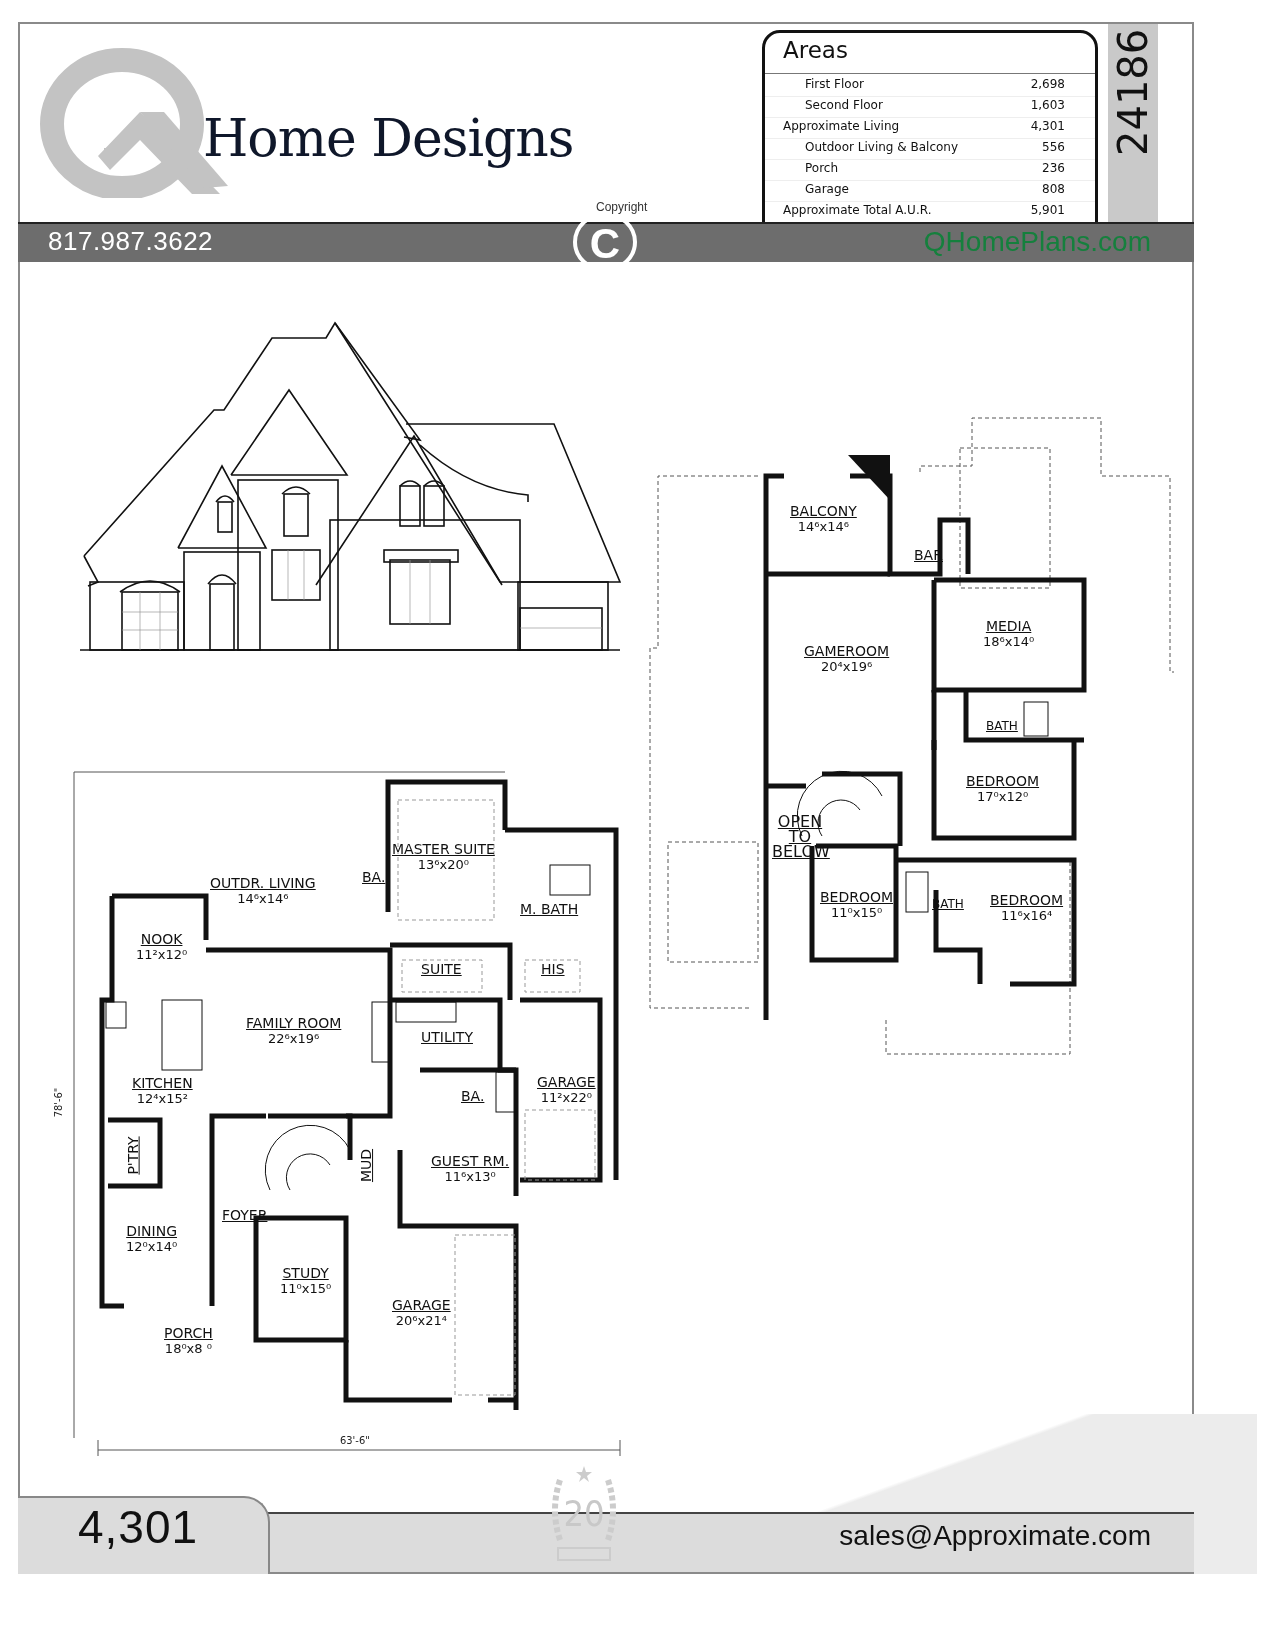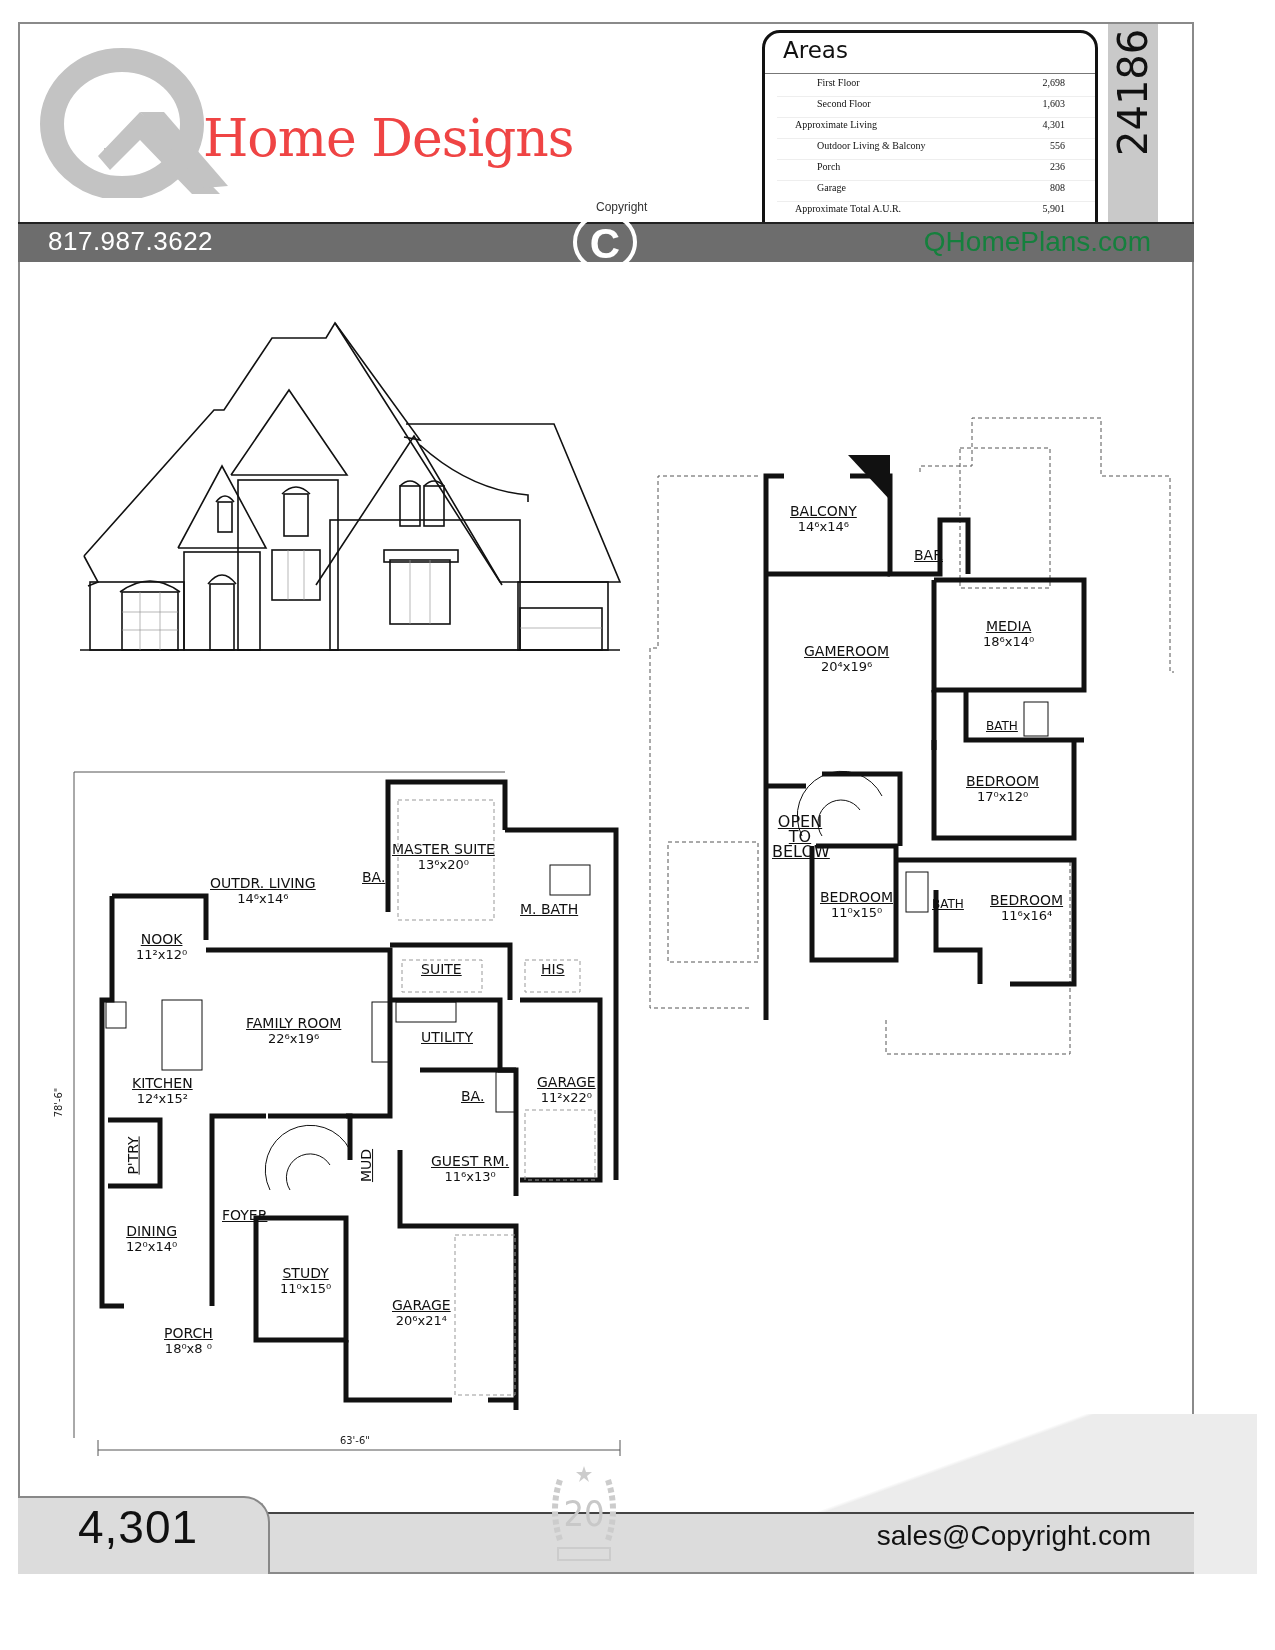--- a/index.html
+++ b/index.html
@@ -1,28 +1,28 @@
 <!DOCTYPE html>
 <html><head>
 <meta charset="utf-8">
 <style>
   html, body { margin:0; padding:0; background:#ffffff; }
   body { width:1275px; height:1650px; position:relative; overflow:hidden; font-family:"DejaVu Sans", sans-serif; color:#111; }
   .frame { position:absolute; left:18px; top:22px; width:1176px; height:1552px; border:2px solid #8a8a8a; box-sizing:border-box; }
   .logo { position:absolute; left:40px; top:48px; width:560px; height:150px; }
-  .brand { position:absolute; left:203px; top:108px; font-family:"DejaVu Serif", serif; font-size:52px; color:#ef4444; letter-spacing:-1px; }
+  .brand { position:absolute; left:203px; top:108px; font-family:"DejaVu Serif", serif; font-size:52px; color:#0f172a; letter-spacing:-1px; }
   .copyright-label { position:absolute; left:596px; top:200px; font-size:12px; color:#333; font-family:"Liberation Sans", sans-serif;text-align:center; }
   .topbar { position:absolute; left:18px; top:222px; width:1176px; height:40px; background:#6d6d6d; border-top:2px solid #222; box-sizing:border-box; }
   .phone { position:absolute; left:48px; top:226px; font-size:26px; color:#fff; font-family:"Liberation Sans", sans-serif; letter-spacing:0.5px; }
   .site { position:absolute; right:124px; top:226px; font-size:28px; color:#15803d; font-family:"Liberation Sans", sans-serif; }
   .cmark { position:absolute; left:572px; top:216px; width:66px; height:50px; color:#fff; font-size:48px; font-weight:bold; line-height:50px; text-align:center; font-family:"Liberation Sans", sans-serif; }
   .areas { position:absolute; left:762px; top:30px; width:336px; height:224px; border:3px solid #111; border-radius:18px; background:#fff; box-sizing:border-box; }
   .areas-title { position:absolute; left:18px; top:4px; font-size:23px; color:#111; }
   .areas-rule { position:absolute; left:0; right:0; top:40px; border-top:1px solid #777; }
-  .area-row { position:absolute; left:12px; right:0; height:21px; font-size:10px; border-bottom:1px solid #eee;font-family:Liberation Serif, serif; }
+  .area-row { position:absolute; left:0; right:0; height:21px; font-size:12px; border-bottom:1px solid #eee; }
   .area-row .lbl { position:absolute; top:2px; }
   .area-row .val { position:absolute; right:30px; top:2px; }
   .plan-num-tab { position:absolute; left:1108px; top:24px; width:50px; height:198px; background:#c9c9c9; }
   .plan-num { position:absolute; left:1100px; top:100px; width:66px; transform:rotate(-90deg); transform-origin:center; font-size:40px; color:#111; text-align:center; }
   .sheet { position:absolute; left:0; top:0; }
   .bottom-shade { position:absolute; right:18px; bottom:76px; width:580px; height:160px; background:linear-gradient(160deg, rgba(255,255,255,0) 40%, #ececec 41%); }
   .bottombar { position:absolute; left:18px; top:1512px; width:1176px; height:62px; background:#dcdcdc; border-bottom:2px solid #8a8a8a; box-sizing:border-box; }
   .bottombar-line { position:absolute; left:265px; top:1512px; width:929px; border-top:2px solid #444; }
   .sqft-tab { position:absolute; left:18px; top:1496px; width:252px; height:78px; background:#dcdcdc; border-top:2px solid #888; border-right:2px solid #888; border-top-right-radius:26px; box-sizing:border-box; }
   .sqft { position:absolute; left:78px; top:1500px; font-size:46px; color:#111; font-family:"Liberation Sans", sans-serif; letter-spacing:1px; }
@@ -341,13 +341,13 @@
 <div class="bottombar-line"></div>
 <div class="sqft-tab"></div>
 <div class="sqft">4,301</div>
 <svg class="badge" viewBox="0 0 76 108">
   <path d="M14,20 Q4,50 14,80" fill="none" stroke="#ccc" stroke-width="6" stroke-dasharray="5,3"></path>
   <path d="M62,20 Q72,50 62,80" fill="none" stroke="#ccc" stroke-width="6" stroke-dasharray="5,3"></path>
   <polygon points="38,6 40,12 46,12 41,16 43,22 38,18 33,22 35,16 30,12 36,12" fill="#ccc"></polygon>
   <text x="38" y="66" text-anchor="middle" font-size="36" fill="#c8c8c8" font-family="DejaVu Sans Condensed, DejaVu Sans, sans-serif">20</text>
   <rect x="12" y="88" width="52" height="12" fill="none" stroke="#ccc" stroke-width="2"></rect>
 </svg>
-<div class="email">sales@Copyright.com</div>
+<div class="email">sales@Approximate.com</div>
 
 </body></html>

